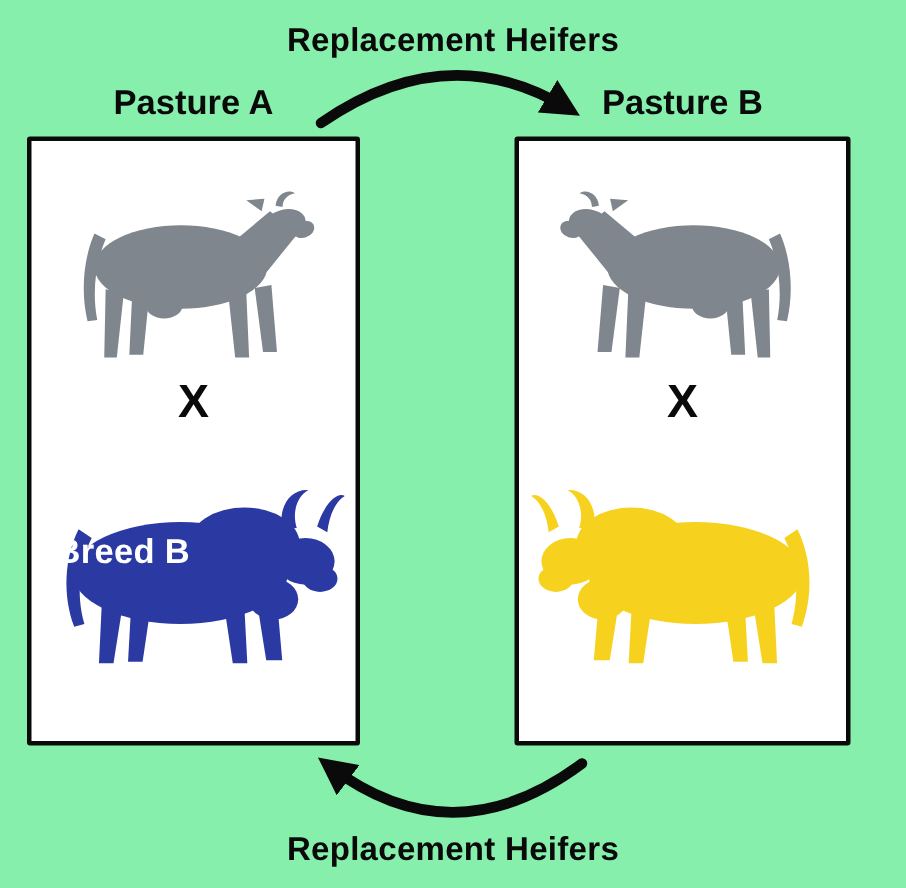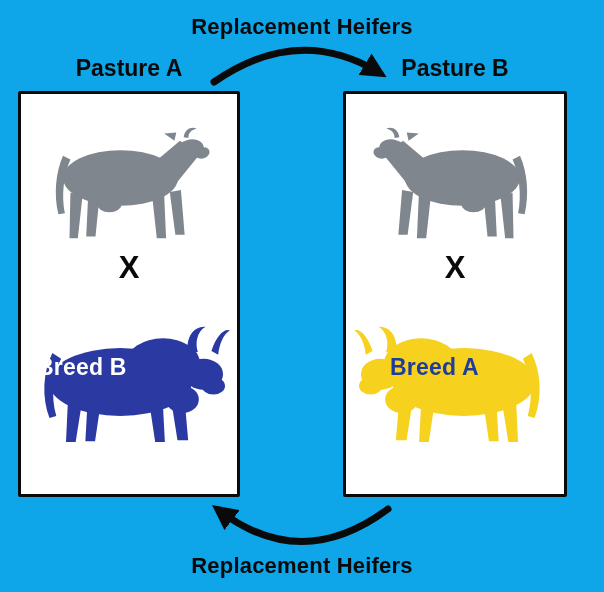--- a/index.html
+++ b/index.html
@@ -1,17 +1,17 @@
 <!DOCTYPE html>
 <html><head>
 <meta charset="utf-8">
 <style>
   html,body { margin:0; padding:0; background:#ffffff; }
   .stage {
-    position:relative; width:604px; height:592px; background:#0ea5e9;
+    position:relative; width:604px; height:592px; background:#86efac;
     font-family:"Liberation Sans","DejaVu Sans",sans-serif; overflow:hidden;
   }
   .flow-label {
     position:absolute; left:0; width:604px; text-align:center;
     font-size:22px; font-weight:700; color:#0a0a0a; letter-spacing:0.2px;
   }
   .flow-label.top { top:14px; }
   .flow-label.bottom { top:553px; }
   .pasture-title {
     position:absolute; text-align:center; font-size:23px; font-weight:700; color:#0a0a0a;
@@ -106,21 +106,20 @@
   </div>
 
   <div class="pasture-box b">
     <svg class="cow-svg mirror" viewBox="0 0 200 126" fill="#7F868E">
       <use href="#cow-shape"></use>
     </svg>
     <div class="cross">X</div>
     <svg class="bull-svg mirror" viewBox="0 0 210 132" fill="#F6D21F">
       <use href="#bull-shape"></use>
     </svg>
-    <div class="bull-label" style="color: rgb(31, 61, 153);">Breed A</div>
   </div>
 
   <svg class="arrow bottom-arrow" viewBox="0 0 200 60">
     <path class="curve" d="M186,12 Q100,76 18,14" marker-end="url(#ah)" stroke="#0A0A0A"></path>
   </svg>
   <div class="flow-label bottom">Replacement Heifers</div>
 
 </div>
 
 </body></html>

